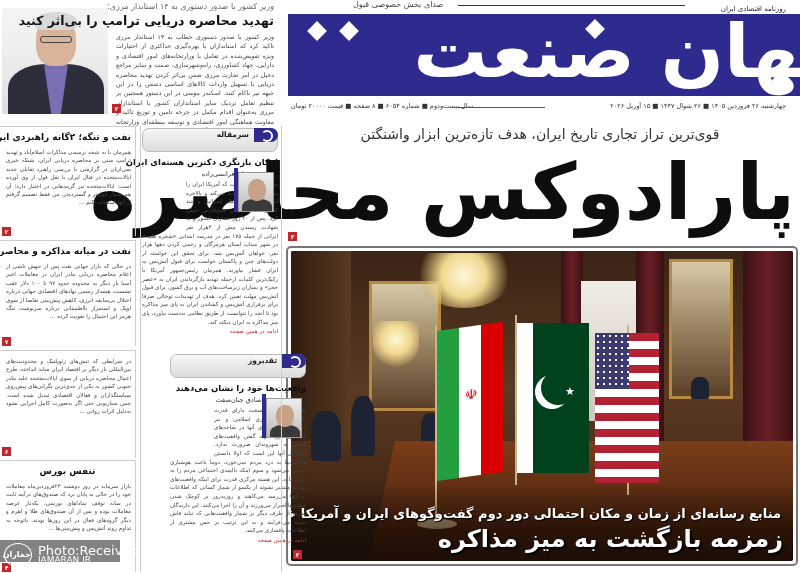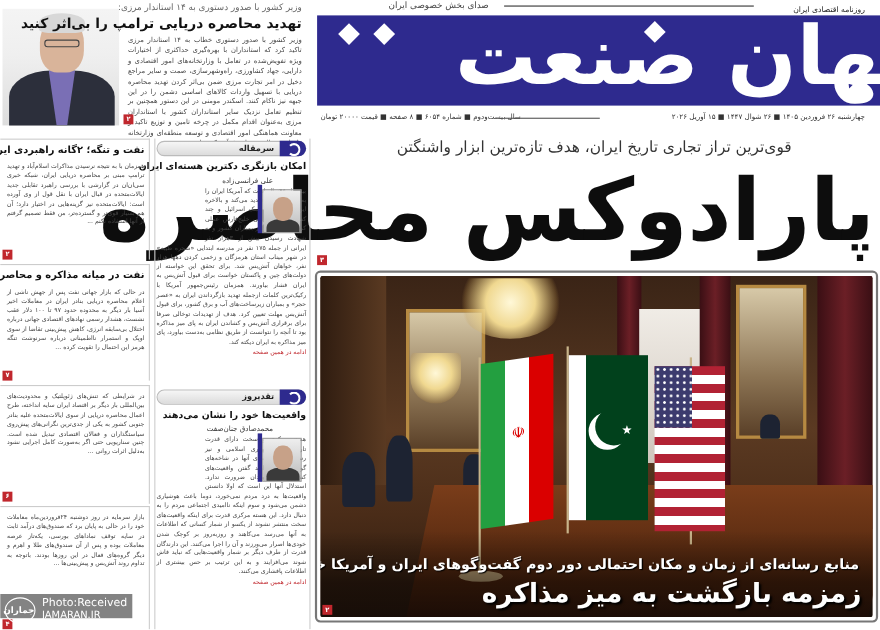--- a/index.html
+++ b/index.html
@@ -76,21 +76,21 @@
     background-image: radial-gradient(#fff 1px,transparent 1.4px); background-size: 6px 6px; }
   .base { position: absolute; width: 40px; height: 10px; border-radius: 50%; background: #b59a70; }
   .photo-caption { position: absolute; left: 0; right: 0; bottom: 0; height: 78px; background: linear-gradient(180deg,rgba(0,0,0,0) 0%,rgba(0,0,0,0.45) 60%); }
   .cap-sub { position: absolute; right: 12px; bottom: 40px; font-size: 13px; font-weight: bold; color: #fff; white-space: nowrap; text-shadow: 1px 1px 1px #000; }
   .cap-title { position: absolute; right: 10px; bottom: 8px; font-size: 24px; font-weight: bold; color: #fff; white-space: nowrap; text-shadow: 2px 2px 2px #000; }
   .photo-badge { position: absolute; left: 2px; bottom: 2px; }
 
   
   .midcol { left: 142px; top: 126px; width: 136px; height: 446px; }
   .col-section { position: absolute; left: 0; width: 136px; }
-  .sec-header { position: relative; height: 14px; border: 1px solid #bbb; border-radius: 7px; background: linear-gradient(180deg,#f6f6f6,#dcdcdc); }
+  .sec-header { position: relative; height: 24px; border: 1px solid #bbb; border-radius: 7px; background: linear-gradient(180deg,#f6f6f6,#dcdcdc); }
   .sec-header .tag { position: absolute; right: 28px; top: 1px; font-size: 7.5px; font-weight: bold; color: #222; }
   .sec-header .logo-dot { position: absolute; right: -1px; top: -1px; width: 24px; height: 14px; border-radius: 0 7px 7px 0; background: #2e2a8e; }
   .sec-header .logo-dot::after { content: ""; position: absolute; right: 5px; top: 2px; width: 8px; height: 8px; border: 2px solid #fff; border-radius: 50%; border-left-color: transparent; }
   .sec-title { margin-top: 5px; font-size: 8.5px; font-weight: bold; color: #111; text-align: right; white-space: nowrap; }
   .sec-author { margin-top: 3px; font-size: 6.5px; color: #333; text-align: right; padding-right: 30px; }
   .author-photo { position: absolute; left: 96px; width: 36px; height: 40px; border: 1px solid #999; background: linear-gradient(180deg,#eee,#bbb); overflow: hidden; }
   .author-photo .fc { position: absolute; left: 9px; top: 6px; width: 18px; height: 22px; border-radius: 45%; background: #c7a188; }
   .author-photo .bd { position: absolute; left: 3px; top: 26px; width: 30px; height: 20px; border-radius: 40% 40% 0 0; background: #3a3a3a; }
   .author-frame { position: absolute; left: 92px; width: 4px; height: 44px; background: #2e2a8e; }
   .sec-body { font-size: 5.6px; line-height: 8.6px; color: #444; text-align: justify; }
@@ -100,30 +100,30 @@
   .leftcol { left: 0; top: 126px; width: 140px; height: 446px; }
   .lbox { position: absolute; left: 0; width: 136px; border-top: 1px solid #ccc; border-right: 1px solid #ccc; }
   .lbox-title { font-size: 9px; font-weight: bold; color: #111; text-align: right; padding: 5px 4px 0 0; white-space: nowrap; }
   .lbox-title.center { text-align: center; padding-right: 0; }
   .lbox-body { font-size: 5.6px; line-height: 8.4px; color: #444; text-align: justify; padding: 6px 4px 0 6px; }
   .lbox-badge { position: absolute; left: 2px; }
 
   
   .watermark { left: 0; top: 540px; width: 120px; height: 22px; background: rgba(90,90,90,0.75); padding-left: 41px; }
   .wm-logo { position: absolute; left: 4px; top: 3px; width: 28px; height: 24px; border: 1.5px solid #fff; border-radius: 50%; color: #fff; font-size: 8px; text-align: center; line-height: 21px; font-weight: bold; }
-  .wm-t1 { position: absolute; left: 38px; top: 3px; font-size: 10px; color: #fff; direction: ltr; }
+  .wm-t1 { position: absolute; left: 38px; top: 3px; font-size: 13px; color: #fff; direction: ltr; }
   .wm-t2 { position: absolute; left: 38px; top: 15px; font-size: 9px; color: #fff; direction: ltr; }
 
   .divider-v { position: absolute; width: 1px; background: #ccc; }
 </style>
 </head>
 <body>
 
 <div class="abs masthead">
-  <div class="mh-slogan">صدای بخش خصوصی ایران</div>
+  <div class="mh-slogan">صدای بخش خصوصی قبول</div>
   <div class="mh-topline"></div>
   <div class="mh-type">روزنامه اقتصادی ایران</div>
   <div class="mh-banner">
     <span class="mh-diamond" style="left:22px;top:10px;"></span>
     <span class="mh-diamond" style="left:54px;top:10px;"></span>
     <span class="mh-diamond" style="left:300px;top:8px;"></span>
     <span class="mh-diamond" style="left:484px;top:62px;"></span>
     <div class="mh-logo">جهان صنعت</div>
   </div>
   <div class="mh-info">
@@ -207,21 +207,21 @@
         <div class="fc"></div>
     </div>
     <div class="sec-author">علی فرانسی‌زاده</div>
     <div class="sec-body" style="margin-top:2px; padding-left:0;">
       <div style="float:left;width:44px;height:46px;"></div>
       <span>بیش از ۴۶سال است که آمریکا ایران را به حمله نظامی تهدید می‌کند و بالاخره این تهدید را با کمک اسرائیل و چند کشور حاشیه جنوبی خلیج‌فارس عملی کرد. پس از ۴۰ روز بمباران کشور و به شهادت رسیدن بیش از ۳هزار نفر ایرانی از جمله ۱۷۵ نفر در مدرسه ابتدایی «شجره طیبه» در شهر میناب استان هرمزگان و زخمی کردن دهها هزار نفر، خواهان آتش‌بس شد. برای تحقق این خواسته از دولت‌های چین و پاکستان خواست برای قبول آتش‌بس به ایران فشار بیاورند. همزمان رئیس‌جمهور آمریکا با رکیک‌ترین کلمات ازجمله تهدید بازگرداندن ایران به «عصر حجر» و بمباران زیرساخت‌های آب و برق کشور، برای قبول آتش‌بس مهلت تعیین کرد. هدف از تهدیدات توخالی صرفا برای برقراری آتش‌بس و کشاندن ایران به پای میز مذاکره بود تا آنچه را نتوانست از طریق نظامی به‌دست بیاورد، پای میز مذاکره به ایران دیکته کند.</span>
     </div>
     <div class="cont">ادامه در همین صفحه</div>
   </div>
 
-  <div class="col-section" style="top:228px;">
+  <div class="col-section" style="top:228px;margin-left:28px;">
     <div class="sec-header">
       <span class="logo-dot"></span>
       <span class="tag">تقدیروز</span>
     </div>
     <div class="sec-title">واقعیت‌ها خود را نشان می‌دهند</div>
     <div class="author-frame" style="top:40px;"></div>
     <div class="author-photo" style="top:44px;">
       <div class="bd"></div>
         <div class="fc"></div>
     </div>
@@ -243,20 +243,21 @@
   <div class="lbox" style="top:114px;height:106px;">
     <div class="lbox-title">نفت در میانه مذاکره و محاصره</div>
     <div class="lbox-body">در حالی که بازار جهانی نفت پس از جهش ناشی از اعلام محاصره دریایی بنادر ایران در معاملات اخیر آسیا بار دیگر به محدوده حدود ۹۷ تا ۱۰۰ دلار عقب نشست، هشدار رسمی نهادهای اقتصادی جهانی درباره اختلال بی‌سابقه انرژی، کاهش پیش‌بینی تقاضا از سوی اوپک و استمرار نااطمینانی درباره سرنوشت تنگه هرمز این احتمال را تقویت کرده ...</div>
     <span class="page-badge lbox-badge" style="top:96px;">۷</span>
   </div>
   <div class="lbox" style="top:224px;height:108px;">
     <div class="lbox-body">در شرایطی که تنش‌های ژئوپلتیک و محدودیت‌های بین‌المللی بار دیگر بر اقتصاد ایران سایه انداخته، طرح اعمال محاصره دریایی از سوی ایالات‌متحده علیه بنادر جنوبی کشور به یکی از جدی‌ترین نگرانی‌های پیش‌روی سیاستگذاران و فعالان اقتصادی تبدیل شده است. چنین سناریویی حتی اگر به‌صورت کامل اجرایی نشود به‌دلیل اثرات روانی ...</div>
     <span class="page-badge lbox-badge" style="top:96px;">۶</span>
   </div>
   <div class="lbox" style="top:334px;height:112px;">
+    <div class="lbox-title center">تنفس بورس</div>
     <div class="lbox-body">بازار سرمایه در روز دوشنبه ۲۴فروردین‌ماه معاملات خود را در حالی به پایان برد که صندوق‌های درآمد ثابت در سایه توقف نماداهای بورسی، یکه‌تاز عرصه معاملات بوده و پس از آن صندوق‌های طلا و اهرم و دیگر گروه‌های فعال در این روزها بودند. باتوجه به تداوم روند آتش‌بس و پیش‌بینی‌ها ...</div>
     <span class="page-badge lbox-badge" style="top:102px;">۴</span>
   </div>
 </div>
 
 <div class="divider-v" style="left:140px;top:126px;height:446px;"></div>
 <div class="divider-v" style="left:281px;top:126px;height:446px;"></div>
 
 <div class="abs watermark">
   <div class="wm-logo">جماران</div>

